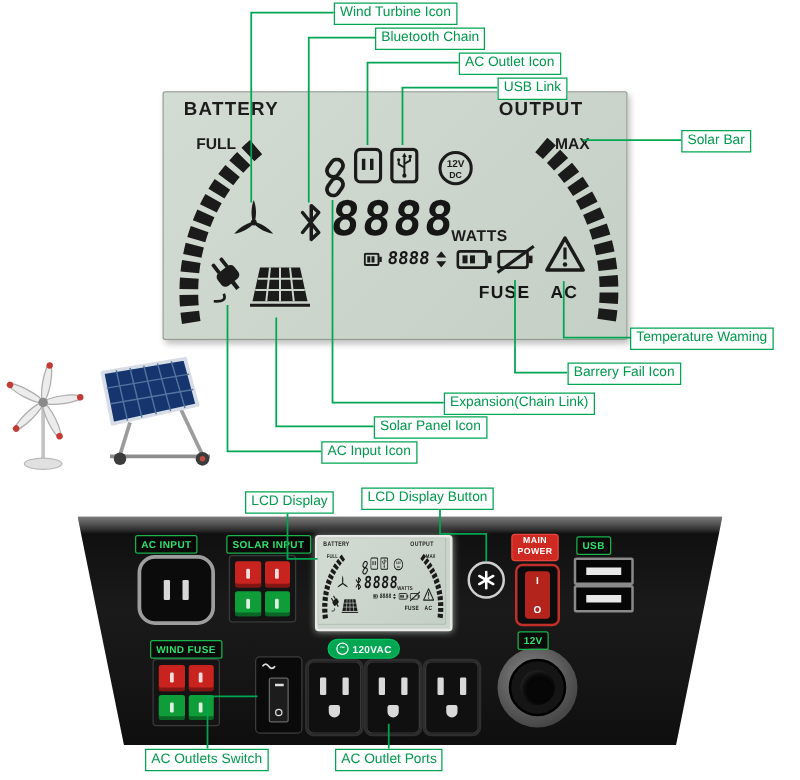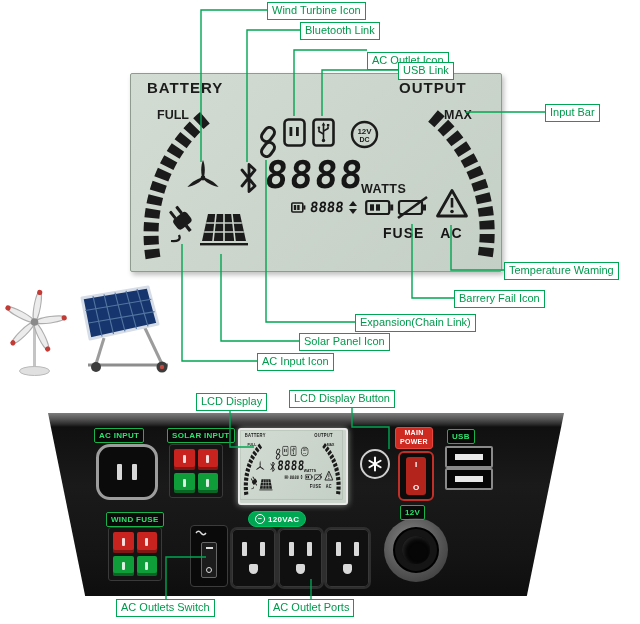--- a/index.html
+++ b/index.html
@@ -15,21 +15,21 @@
               border:1px solid #8f9b8f;border-radius:2px;box-shadow:2px 3px 5px rgba(0,0,0,.25);color:#1b1b1b;}
   .lcd-abs{position:absolute;}
   .lcd-title{position:absolute;font-size:15px;font-weight:bold;letter-spacing:1px;color:#1c1c1c;}
   .lcd-sub{position:absolute;font-size:12.5px;font-weight:bold;color:#1c1c1c;}
   .seg7{font-family:"DejaVu Sans Mono",monospace;font-weight:bold;transform:skewX(-6deg);color:#161616;}
   .watts-digits{position:absolute;left:134px;top:82px;font-size:38px;letter-spacing:2px;line-height:1;}
   .watts-unit{position:absolute;left:230px;top:108px;font-size:12.5px;font-weight:800;letter-spacing:.5px;}
   .subgauge{position:absolute;display:flex;align-items:center;gap:4px;}
   .fuse{position:absolute;display:flex;gap:16px;font-size:14px;font-weight:800;letter-spacing:1px;color:#161616;}
   
-  .panel{position:absolute;left:48px;top:413px;width:516px;height:183px;z-index:5;
+  .panel{position:absolute;left:62px;top:413px;width:516px;height:183px;z-index:5;
          clip-path:polygon(0% 0%,100% 0%,92.8% 100%,7.2% 100%);
          background:linear-gradient(180deg,#7d7d7d 0px,#555 6px,#2e2e2e 11px,#101010 14px,#1a1a1a 40%,#141414 78%,#0e0e0e 100%);}
   .plabel{position:absolute;font-size:8px;font-weight:bold;color:#2fe26d;border:1px solid #19b24b;
           background:rgba(0,0,0,.55);padding:2px 4px;border-radius:2px;letter-spacing:.3px;white-space:nowrap;z-index:2;}
   .red-label{background:#cf2a21;color:#fff;border:1px solid #e8453c;font-size:7px;line-height:1.25;
              text-align:center;border-radius:3px;padding:1px 4px;}
   .solid-green{background:#00a651;color:#fff;border:1px solid #00c161;border-radius:8px;
                display:flex;align-items:center;gap:3px;padding:2px 6px;}
   .ac-sym{font-size:7px;border:1px solid #fff;border-radius:50%;width:8px;height:8px;line-height:7px;
           text-align:center;display:inline-block;font-weight:bold;}
@@ -94,24 +94,24 @@
       <polyline points="221,254 221,341 299,341"></polyline>
       <polyline points="182,244 182,361 257,361"></polyline>
       <polyline points="230,409 230,447 254,447"></polyline>
       <polyline points="352,406 352,427 389,427 389,449"></polyline>
       <polyline points="166,599 166,557 206,557"></polyline>
       <polyline points="311,599 311,579"></polyline>
     </g>
   </svg>
 
   <div class="callout" style="left:267px;top:2px">Wind Turbine Icon</div>
-  <div class="callout" style="left:300px;top:22px">Bluetooth Link</div>
-  <div class="callout" style="left:367px;top:52px">AC Outlet Icon</div>
+  <div class="callout" style="left:300px;top:22px">Bluetooth Chain</div>
+  <div class="callout" style="left:367px;top:42px">AC Outlet Icon</div>
   <div class="callout" style="left:398px;top:62px">USB Link</div>
-  <div class="callout" style="left:545px;top:104px">Input Bar</div>
+  <div class="callout" style="left:545px;top:104px">Solar Bar</div>
   <div class="callout" style="left:454px;top:290px">Barrery Fail Icon</div>
   <div class="callout" style="left:504px;top:262px">Temperature Waming</div>
   <div class="callout" style="left:355px;top:314px">Expansion(Chain Link)</div>
   <div class="callout" style="left:299px;top:333px">Solar Panel Icon</div>
   <div class="callout" style="left:257px;top:353px">AC Input Icon</div>
   <div class="callout" style="left:196px;top:393px">LCD Display</div>
   <div class="callout" style="left:116px;top:599px">AC Outlets Switch</div>
   <div class="callout" style="left:289px;top:390px">LCD Display Button</div>
   <div class="callout" style="left:268px;top:599px">AC Outlet Ports</div>
 

